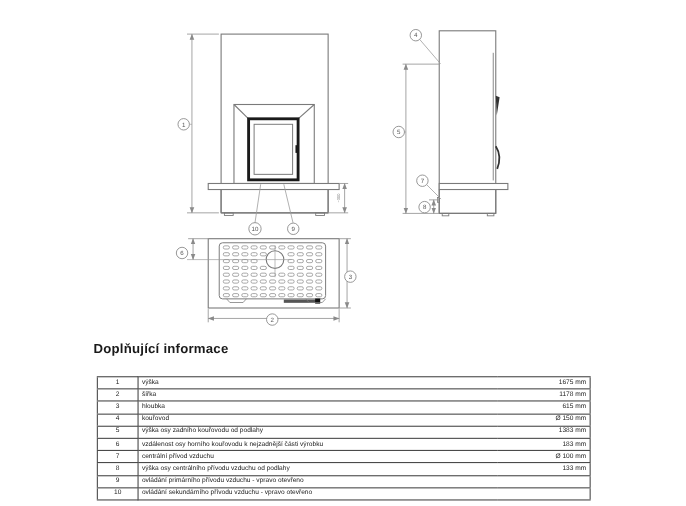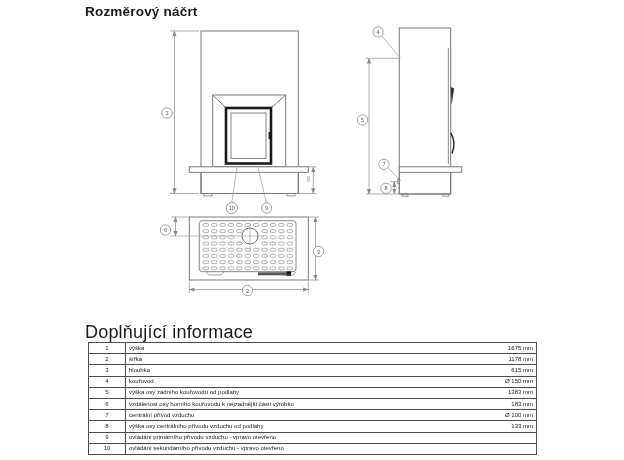--- a/index.html
+++ b/index.html
@@ -6,22 +6,22 @@
   body{
     width:624px;height:460px;background:#ffffff;position:relative;overflow:hidden;
     font-family:"Liberation Sans", sans-serif;color:#1a1a1a;
   }
   .canvas{position:absolute;inset:0;}
   .title-main{
     position:absolute;left:85px;top:4px;margin:0;
     font-size:13.5px;font-weight:bold;letter-spacing:.2px;
   }
   .title-info{
-    position:absolute;left:85px;top:322px;margin:0;
-    font-size:18px;font-weight:normal;letter-spacing:.2px;
+    position:absolute;left:85px;top:310px;margin:0;
+    font-size:12px;font-weight:bold;letter-spacing:.2px;
   }
   svg.drawing{position:absolute;left:0;top:0;}
   table.info{
     position:absolute;left:88px;top:342px;width:449px;
     border-collapse:collapse;table-layout:fixed;
     font-size:6px;line-height:7px;color:#222;
   }
   table.info td{
     border-top:1px solid #4a4a4a;border-bottom:1px solid #4a4a4a;
     height:10.2px;padding:0 3px;white-space:nowrap;overflow:hidden;
@@ -29,21 +29,20 @@
   table.info{border:1px solid #4a4a4a;}
   td.c-num{width:30px;text-align:center;border-right:1px solid #4a4a4a;}
   td.c-desc{text-align:left;}
   td.c-val{width:78px;text-align:right;}
 </style>
 </head>
 <body>
 
 <div class="canvas">
 
-  <h1 class="title-main">Rozměrový náčrt</h1>
 
   <svg class="drawing" width="624" height="315" viewBox="0 0 624 315" xmlns="http://www.w3.org/2000/svg">
     <defs>
       <marker id="arr" markerUnits="userSpaceOnUse" markerWidth="7" markerHeight="6" refX="5.2" refY="3" orient="auto-start-reverse">
         <path d="M0,0.9 L5.6,3 L0,5.1 z" fill="#8a8a8a"></path>
       </marker>
     </defs>
 
     <g fill="none" stroke="#7a7a7a" stroke-width="1">
 

